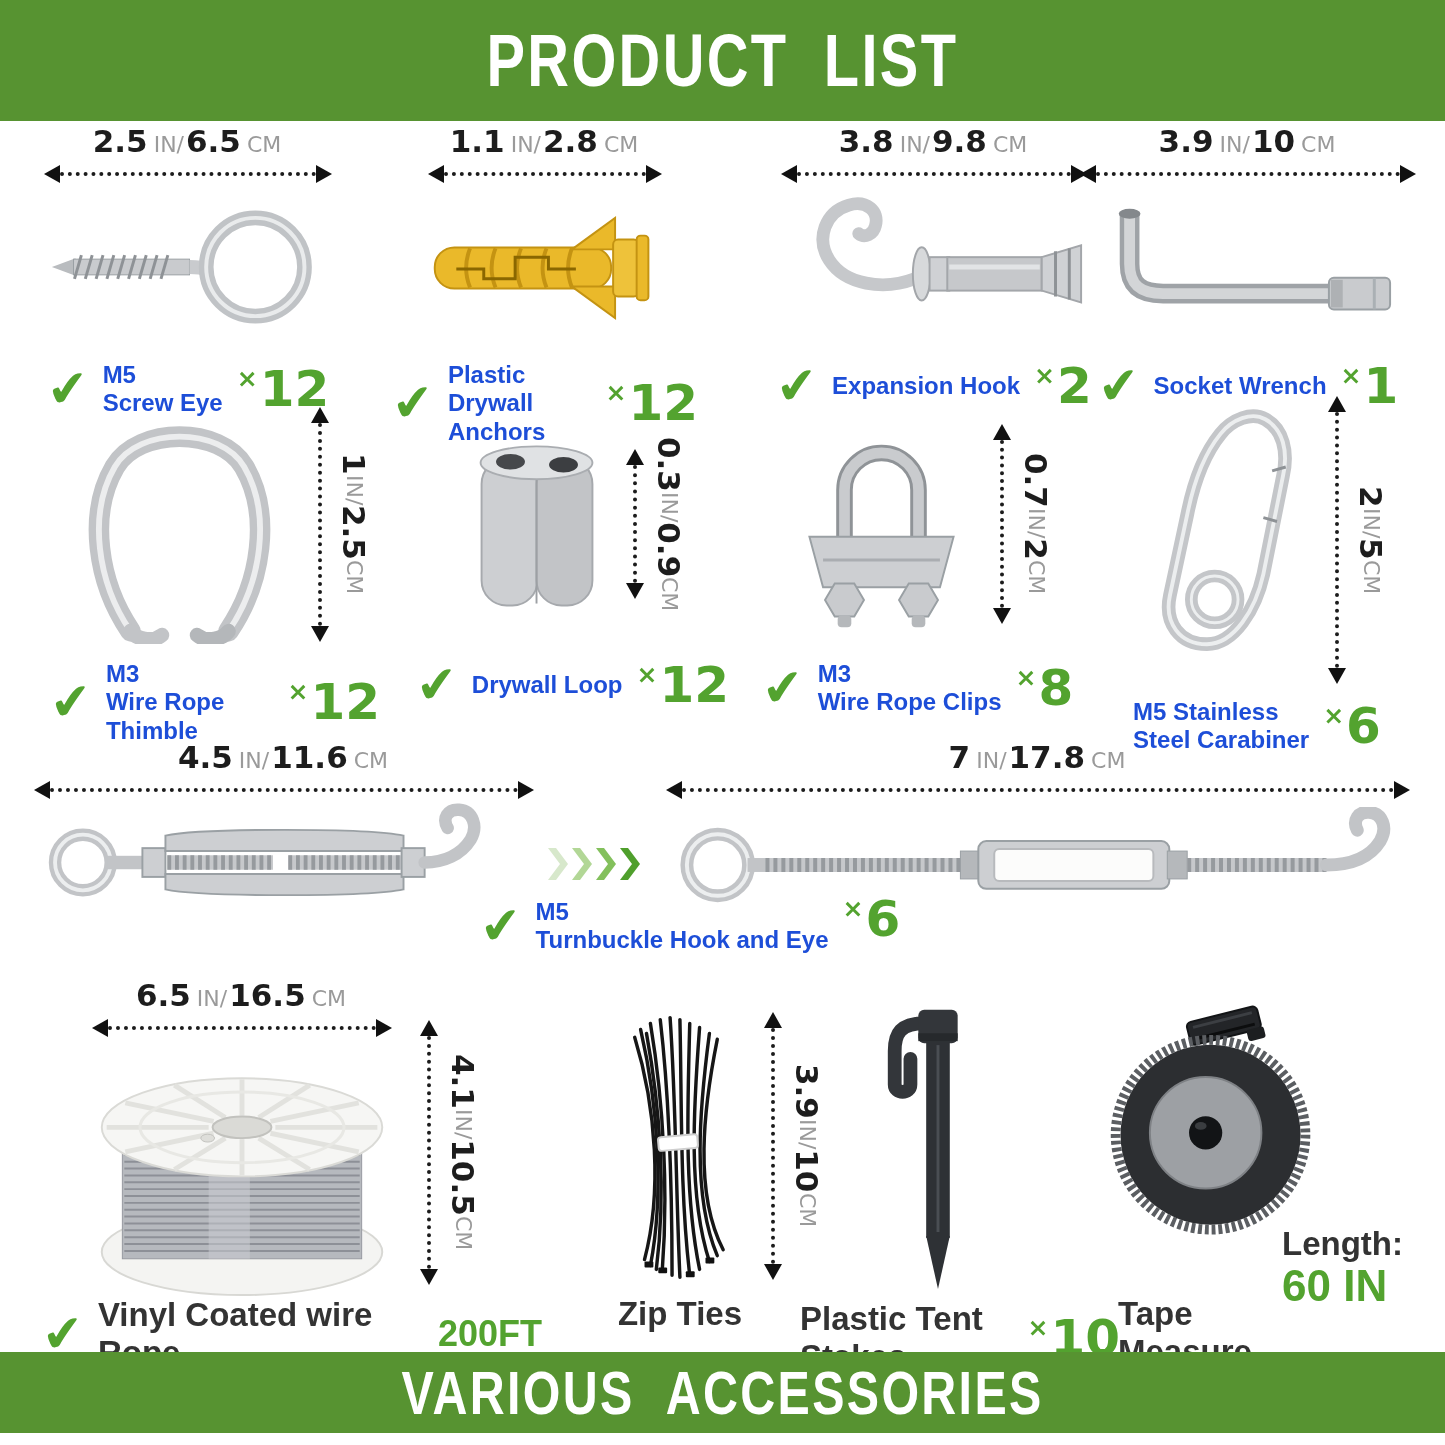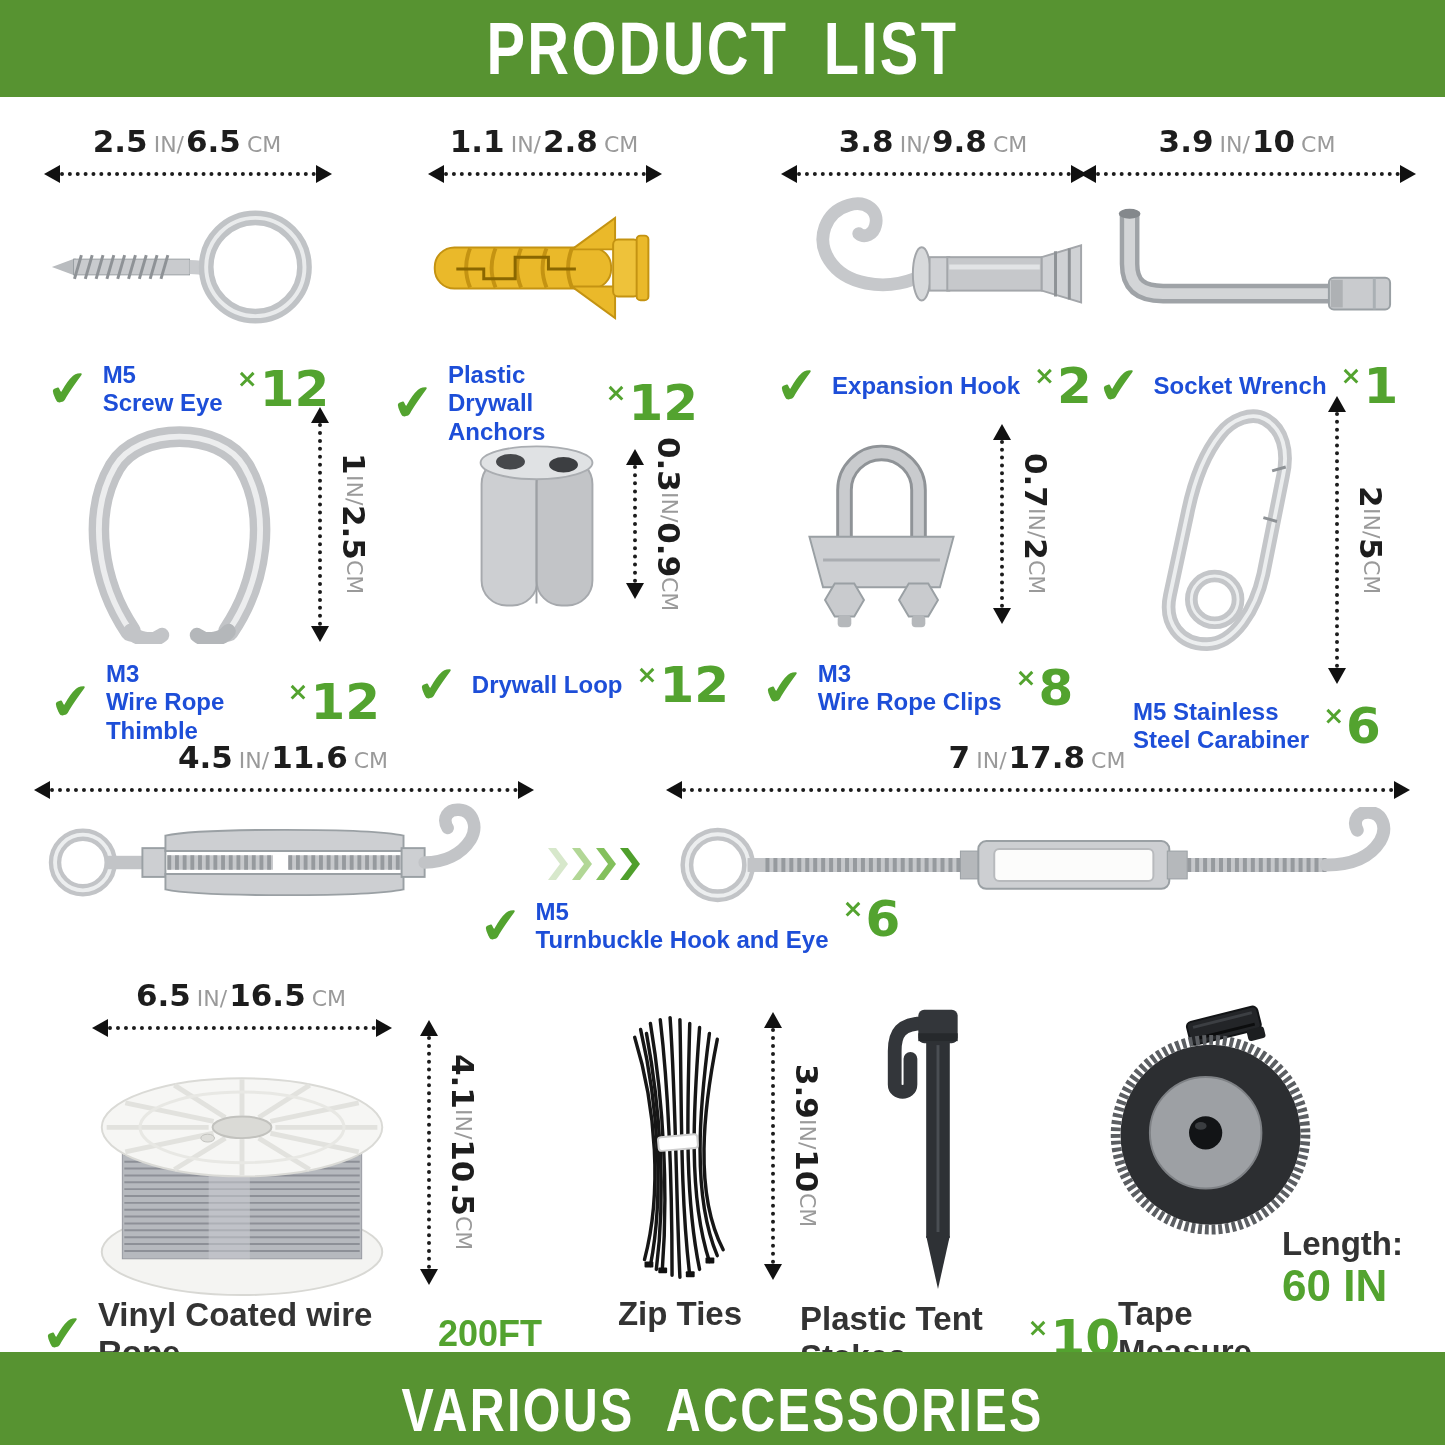--- a/index.html
+++ b/index.html
@@ -37,21 +37,21 @@
   .count .x{font-size:25px;font-weight:bold;margin-top:2px;margin-right:2px;}
   .count .cn{font-size:50px;font-weight:bold;}
   .biglabel{font-weight:bold;font-size:33px;color:#333;}
   .greenval{color:#53a32f;font-weight:bold;}
 </style>
 </head>
 <body>
 
 <div id="page">
 
-  <div class="abs banner" style="top:0;height:97px;">
+  <div class="abs banner" style="top:0;height:121px;">
     <span class="bt" style="font-size:74px;">PRODUCT LIST</span>
   </div>
 
   <div class="abs pcol" style="left:38px;top:126px;width:300px;">
     <div class="dim"><span class="n">2.5</span><span class="u">IN/</span><span class="n">6.5</span><span class="u">CM</span></div>
     <div class="harrow" style="width:288px;">
         <div class="tl"></div>
         <div class="hl"></div>
         <div class="tr"></div>
       </div>
@@ -499,17 +499,17 @@
     <circle cx="108" cy="130" r="57" fill="none" stroke="#7e8185" stroke-width="2"></circle>
     <circle cx="108" cy="130" r="17" fill="#121416"></circle>
     <ellipse cx="103" cy="123" rx="6" ry="4" fill="#3a3d40"></ellipse>
   </svg>
   <div class="abs" style="left:1282px;top:1226px;line-height:1.1;">
     <div class="biglabel">Length:</div>
     <div class="greenval" style="font-size:44px;">60 IN</div>
   </div>
   <div class="abs biglabel" style="left:1118px;top:1295px;width:200px;text-align:left;">Tape Measure</div>
 
-  <div class="abs banner" style="top:1352px;height:93px;align-items:flex-end;">
+  <div class="abs banner" style="top:1352px;height:81px;">
     <span class="bt" style="font-size:62px;">VARIOUS ACCESSORIES</span>
   </div>
 
 </div>
 
 </body></html>

